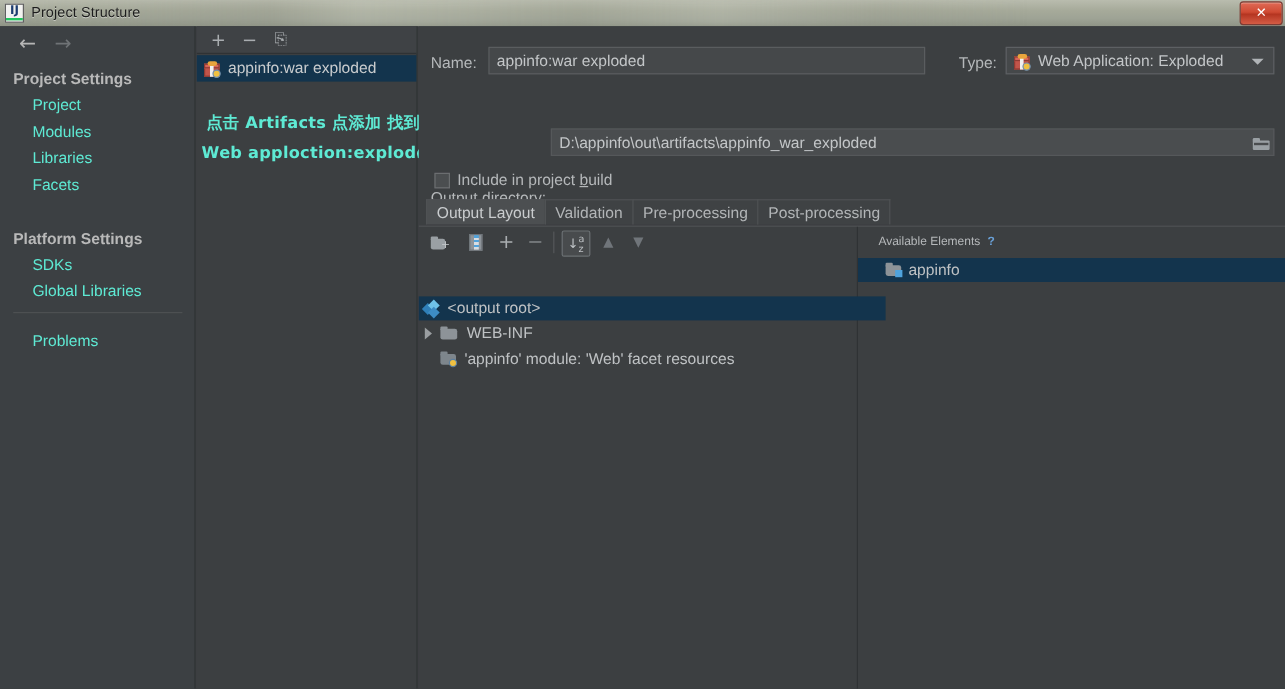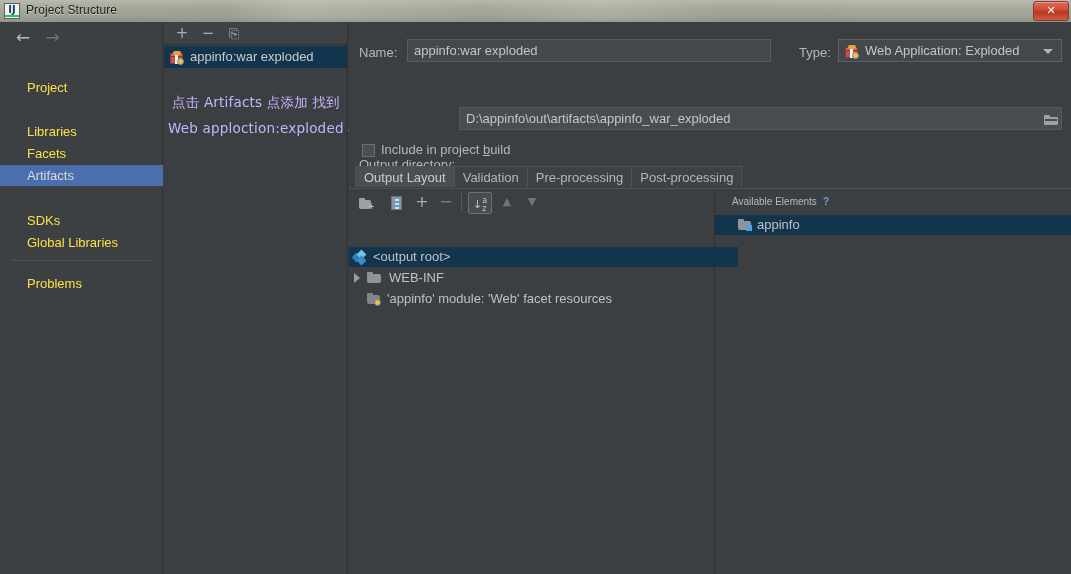--- a/index.html
+++ b/index.html
@@ -129,21 +129,21 @@
     font-size: 13px;
     line-height: 21px;
     padding-left: 11px;
     box-sizing: border-box;
   }
   .side-item {
     position: absolute;
     left: 0;
     width: 163px;
     height: 21px;
-    color: #fde047;
+    color: #5eead4;
     font-size: 13px;
     line-height: 21px;
     padding-left: 27px;
     box-sizing: border-box;
   }
   .side-item.selected {
     background: #4b6eaf;
     color: #d7d9db;
   }
   .side-sep {
@@ -233,24 +233,24 @@
     width: 7px; height: 7px;
     border-radius: 50%;
     background: #f0c040;
     border: 1px solid #6f8fb0;
     box-sizing: border-box;
   }
 
   
   .annot {
     position: absolute;
-    color: #c4b5fd;
+    color: #5eead4;
     font-family: "DejaVu Sans", sans-serif;
     font-size: 13.5px;
-    font-weight: normal;
+    font-weight: bold;
     white-space: nowrap;
     letter-spacing: 0.2px;
   }
 
   
   .detail {
     position: absolute;
     left: 349px; top: 0;
     width: 722px; height: 552px;
     background: #3c3f41;
@@ -634,25 +634,27 @@
   </div>
 
   <div class="body">
 
     <div class="sidebar">
       <div class="nav-arrows">
         <span class="arrow-back">←</span>
         <span class="arrow-fwd">→</span>
       </div>
 
+      <div class="side-group" style="top:33px;">Project Settings</div>
       <div class="side-item" style="top:55px;">Project</div>
+      <div class="side-item" style="top:77px;">Modules</div>
       <div class="side-item" style="top:99px;">Libraries</div>
       <div class="side-item" style="top:121px;">Facets</div>
-      <div class="side-item selected" style="top:143px;">Artifacts</div>
-
+
+      <div class="side-group" style="top:166px;">Platform Settings</div>
       <div class="side-item" style="top:188px;">SDKs</div>
       <div class="side-item" style="top:210px;">Global Libraries</div>
 
       <div class="side-sep" style="top:238px;"></div>
 
       <div class="side-item" style="top:251px;">Problems</div>
     </div>
 
     <div class="artifacts-col">
       <div class="art-toolbar">

